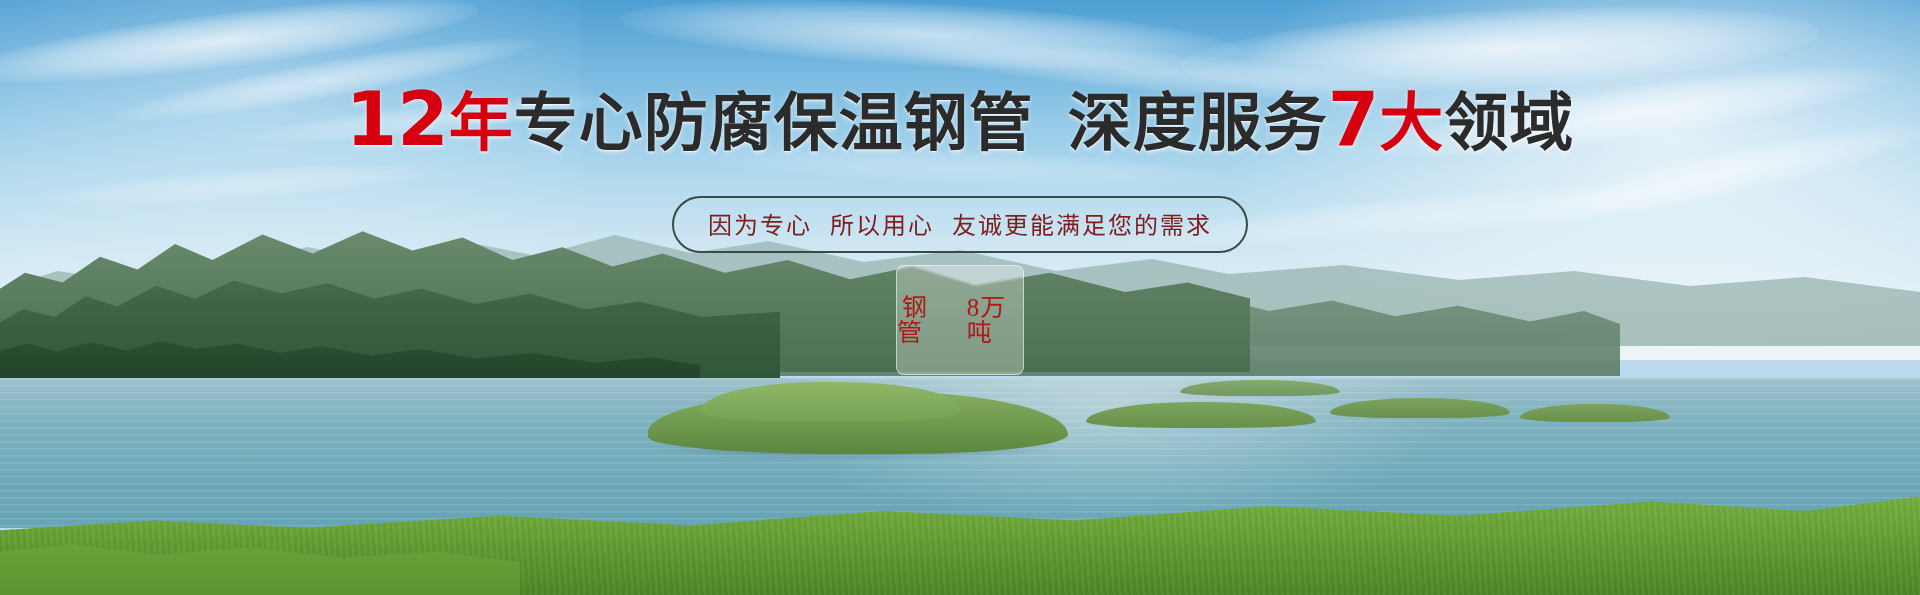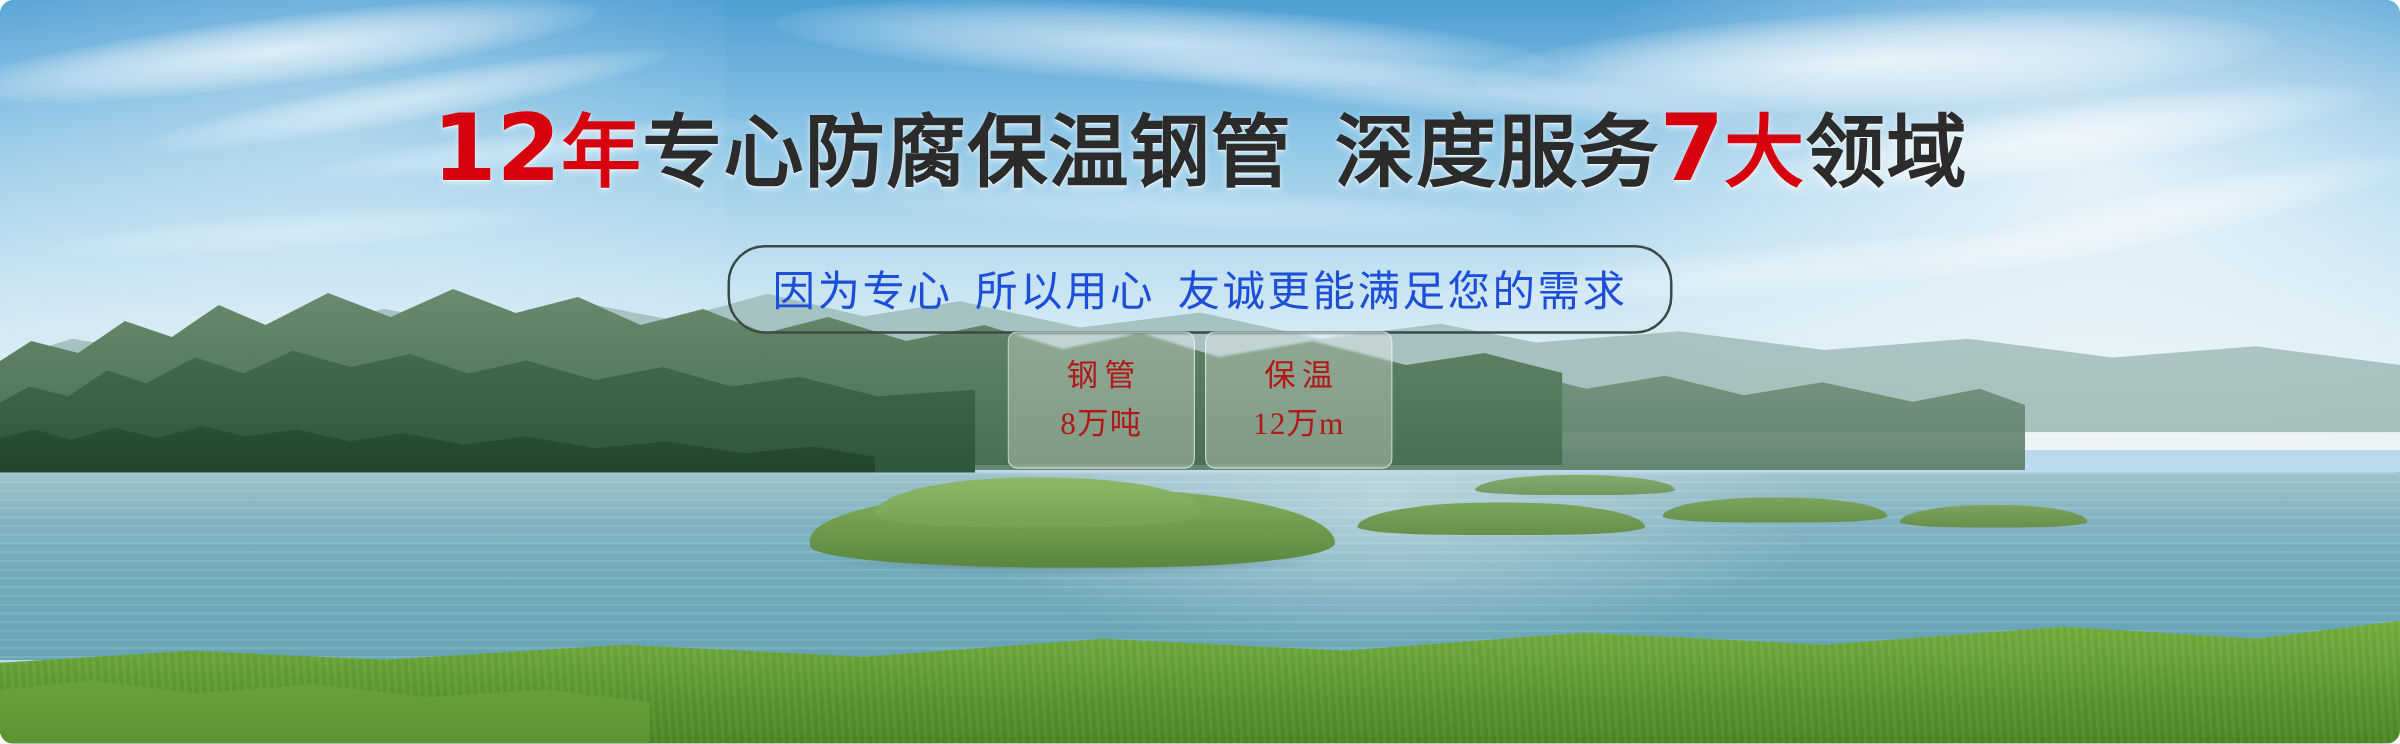--- a/index.html
+++ b/index.html
@@ -8,21 +8,20 @@
     width:1920px; height:595px;
     overflow:hidden;
     font-family:"Liberation Sans","DejaVu Sans",sans-serif;
   }
 
   #banner{
     position:relative;
     width:1920px; height:595px;
     overflow:hidden;
     background:#bcd9ee;
-    border-radius:11px;
   }
 
   
   .sky{
     position:absolute; left:0; top:0; width:1920px; height:360px;
     background:
       linear-gradient(180deg,
         #4d9fd4 0%,
         #5fa9d8 8%,
         #79b9e0 20%,
@@ -231,44 +230,44 @@
   .headline .red{ color:#d6000f; }
   .headline .num{ font-size:74px; letter-spacing:0; }
   .headline .gap{ display:inline-block; width:34px; }
 
   .pill{
     position:absolute; left:50%; top:196px;
     transform:translateX(-50%);
     padding:8px 34px 10px;
     border:2px solid #3a4a46;
     border-radius:30px;
-    font-size:34px;
+    font-size:24px;
     letter-spacing:2px;
-    color:#1d4ed8;
+    color:#7f1d1d;
     white-space:nowrap;
     background:transparent;
     font-family:"DejaVu Sans","Liberation Sans",sans-serif;
   }
   .pill .sp{ display:inline-block; width:18px; }
 
   
   .cards{
     position:absolute; left:50%; top:265px;
     transform:translateX(-50%);
     display:flex;
     gap:8px;
   }
   .card{
-    width:150px;
+    width:128px;
     height:110px;
     background:rgba(255,255,255,.30);
     border:1px solid rgba(255,255,255,.55);
     border-radius:8px;
     display:flex;
-    flex-direction:column;
+    flex-direction:row;
     align-items:center;
     justify-content:center;
     gap:14px;
     backdrop-filter:blur(1px);
   }
   .card-label{
     font-size:25px;
     color:#b11818;
     letter-spacing:5px;
     text-indent:5px;
@@ -342,21 +341,17 @@
     </div>
 
     <div class="cards">
 
       <div class="card">
         <div class="card-label">钢管</div>
         <div class="card-value"><span>8万吨</span></div>
       </div>
 
 
-      <div class="card">
-        <div class="card-label">保温</div>
-        <div class="card-value"><span>12万m</span></div>
-      </div>
 
     </div>
 
   </div>
 </div>
 
 </body></html>

